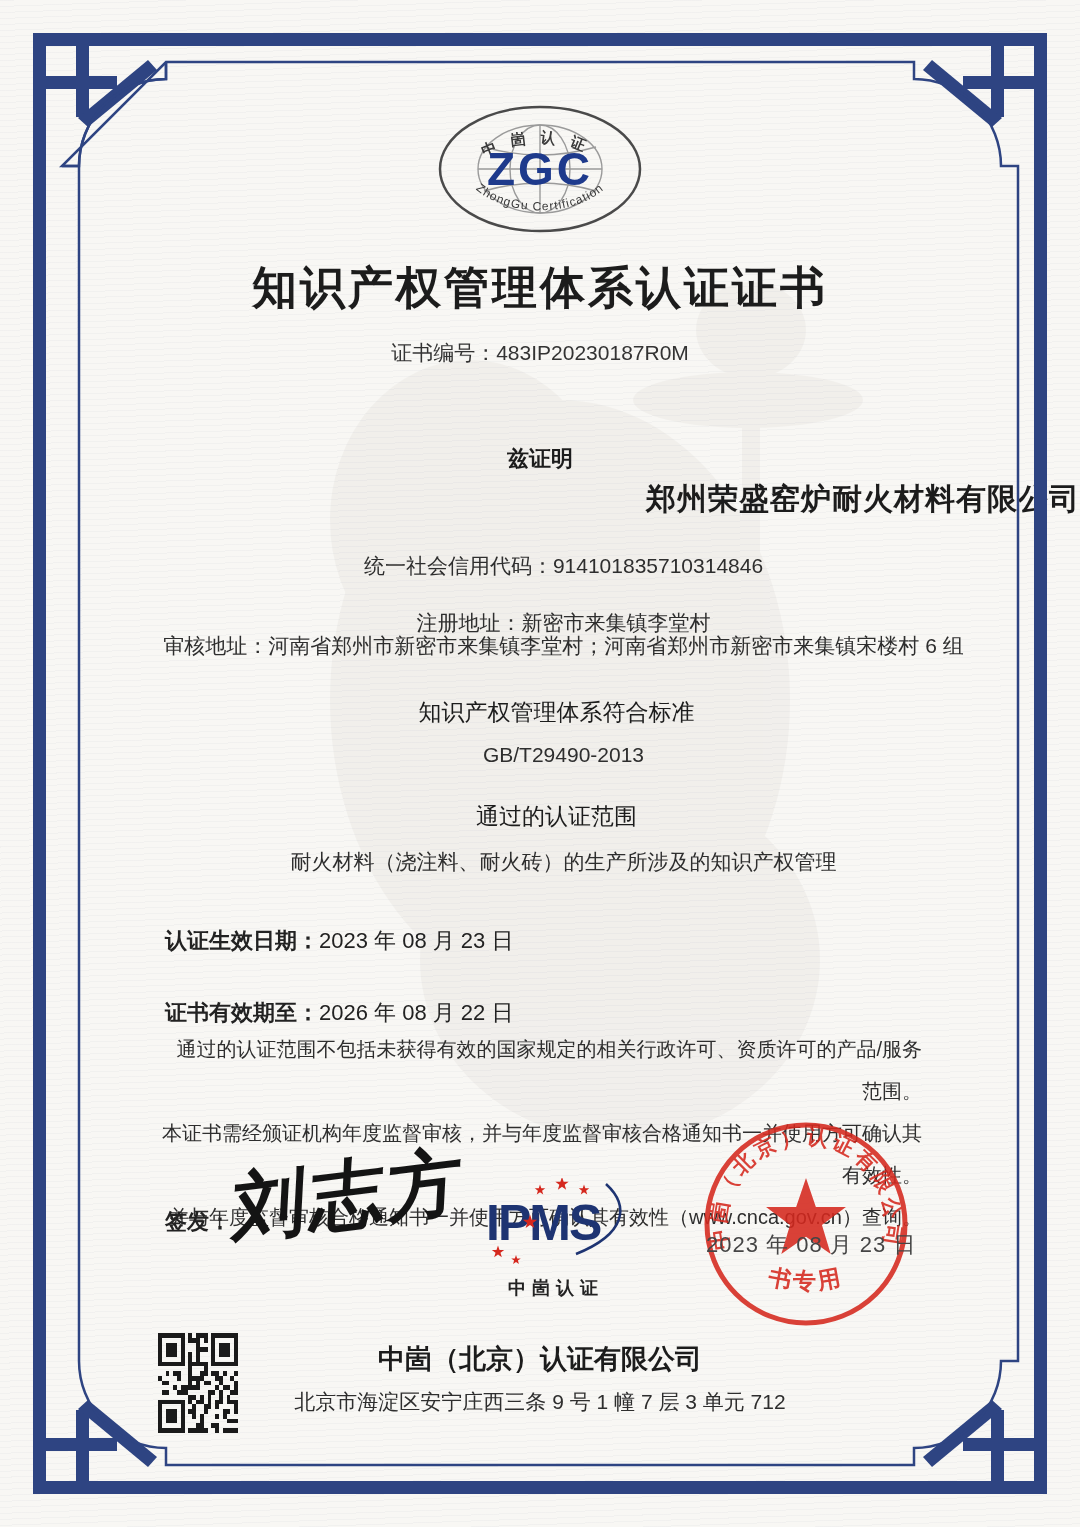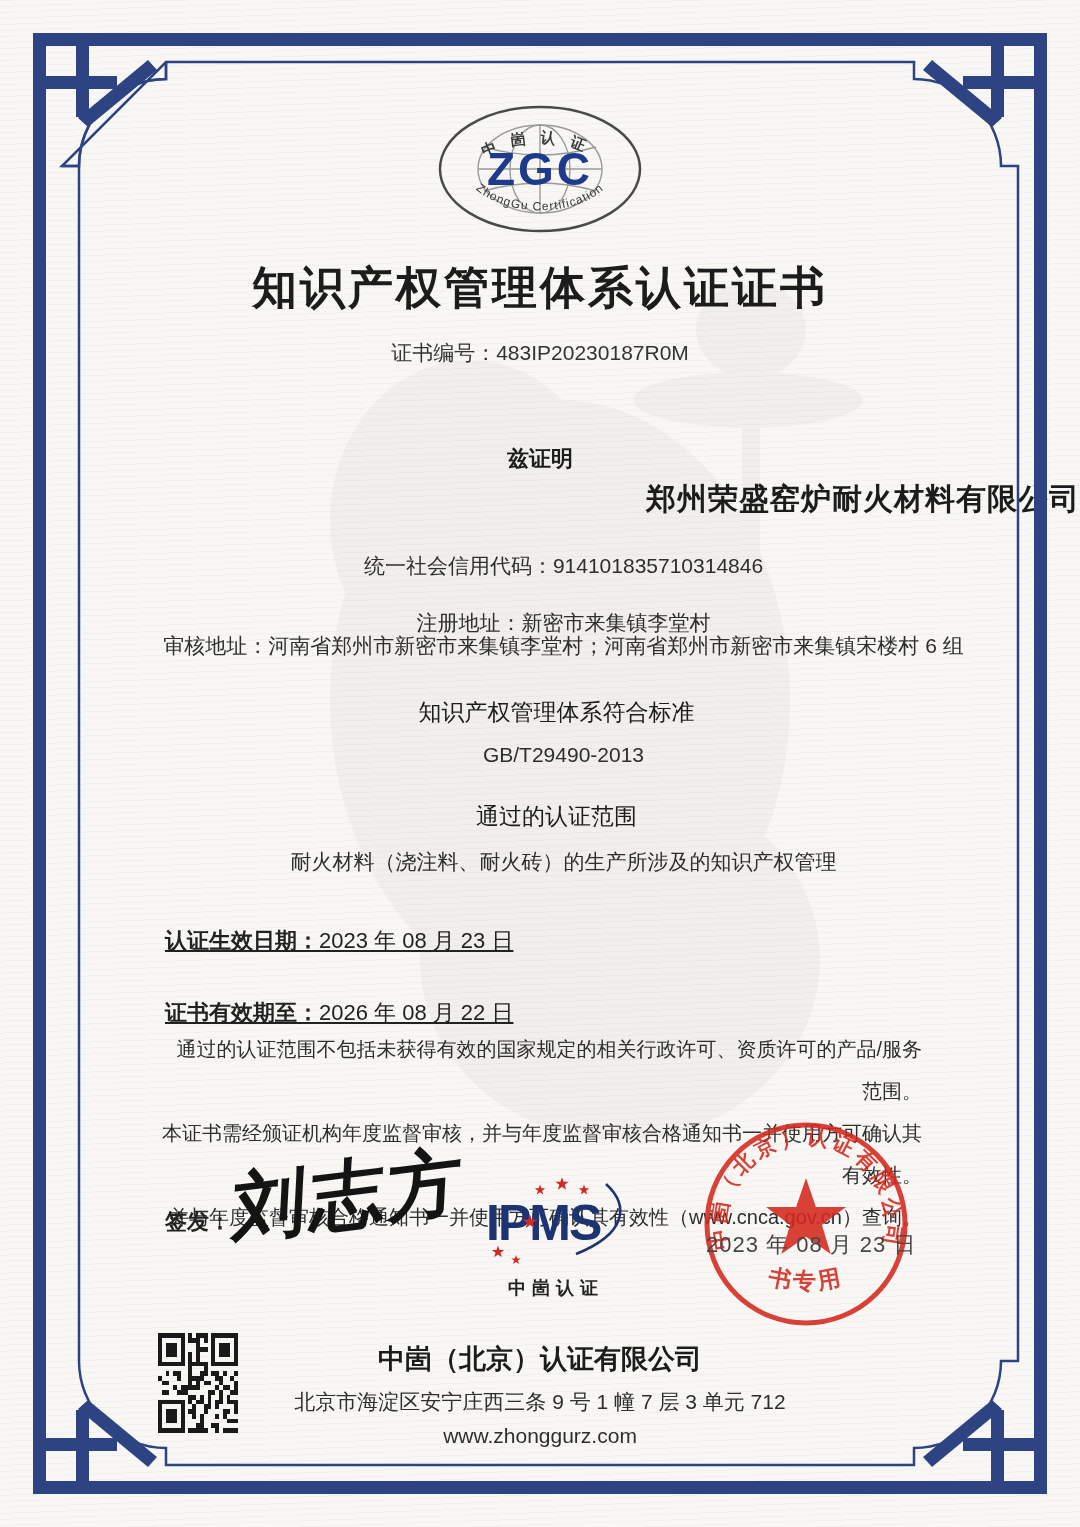--- a/index.html
+++ b/index.html
@@ -25,21 +25,21 @@
   .company{top:479px;font-size:30px;font-weight:900;color:#1c1c1c;letter-spacing:1px;text-align:right;}
   .info{font-size:21px;color:#2e2e2e;padding-left:47px;}
   .credit{top:552px;}
   .regaddr{top:609px;}
   .auditaddr{top:632px;}
   .sechead{font-size:23px;font-weight:400;color:#1c1c1c;padding-left:33px;}
   .stdhead{top:697px;}
   .stdcode{top:743px;}
   .scopehead{top:801px;}
   .scopetext{top:848px;}
-  .dateline{left:165px;font-size:22px;color:#222;text-decoration:underline;}
+  .dateline{left:165px;font-size:22px;color:#222;}
   .date1{top:926px;}
   .date2{top:966px;margin-top:32px;}
   .dateline .lbl{font-weight:900;}
   .notes{left:158px;right:158px;top:1028px;font-size:20px;color:#2e2e2e;text-align:right;line-height:42px;}
   .signlabel{left:165px;top:1207px;font-size:22px;font-weight:900;}
   .signature{left:232px;top:1146px;font-size:74px;font-weight:bold;color:#141414;
     transform:rotate(-7deg) skewX(-10deg);letter-spacing:4px;}
   .ipms{left:478px;top:1178px;width:156px;text-align:center;}
   .ipms-caption{margin-top:2px;font-size:18px;letter-spacing:6px;color:#222;font-weight:bold;}
   .stamp{left:700px;top:1118px;z-index:4;}
@@ -315,15 +315,14 @@
         <rect x="0" y="14" width="7" height="1" fill="#1a1a1a"></rect>
         <rect x="0" y="20" width="7" height="1" fill="#1a1a1a"></rect>
         <rect x="0" y="14" width="1" height="7" fill="#1a1a1a"></rect>
         <rect x="6" y="14" width="1" height="7" fill="#1a1a1a"></rect>
         <rect x="2" y="16" width="3" height="3" fill="#1a1a1a"></rect>
       </svg>
   </div>
 
   <div class="abs ctr content f-company">中崮（北京）认证有限公司</div>
   <div class="abs ctr content f-address">北京市海淀区安宁庄西三条 9 号 1 幢 7 层 3 单元 712</div>
-  <div class="abs ctr content f-site">www.zhonggurz.com</div>
 
 </div>
 
 </body></html>

